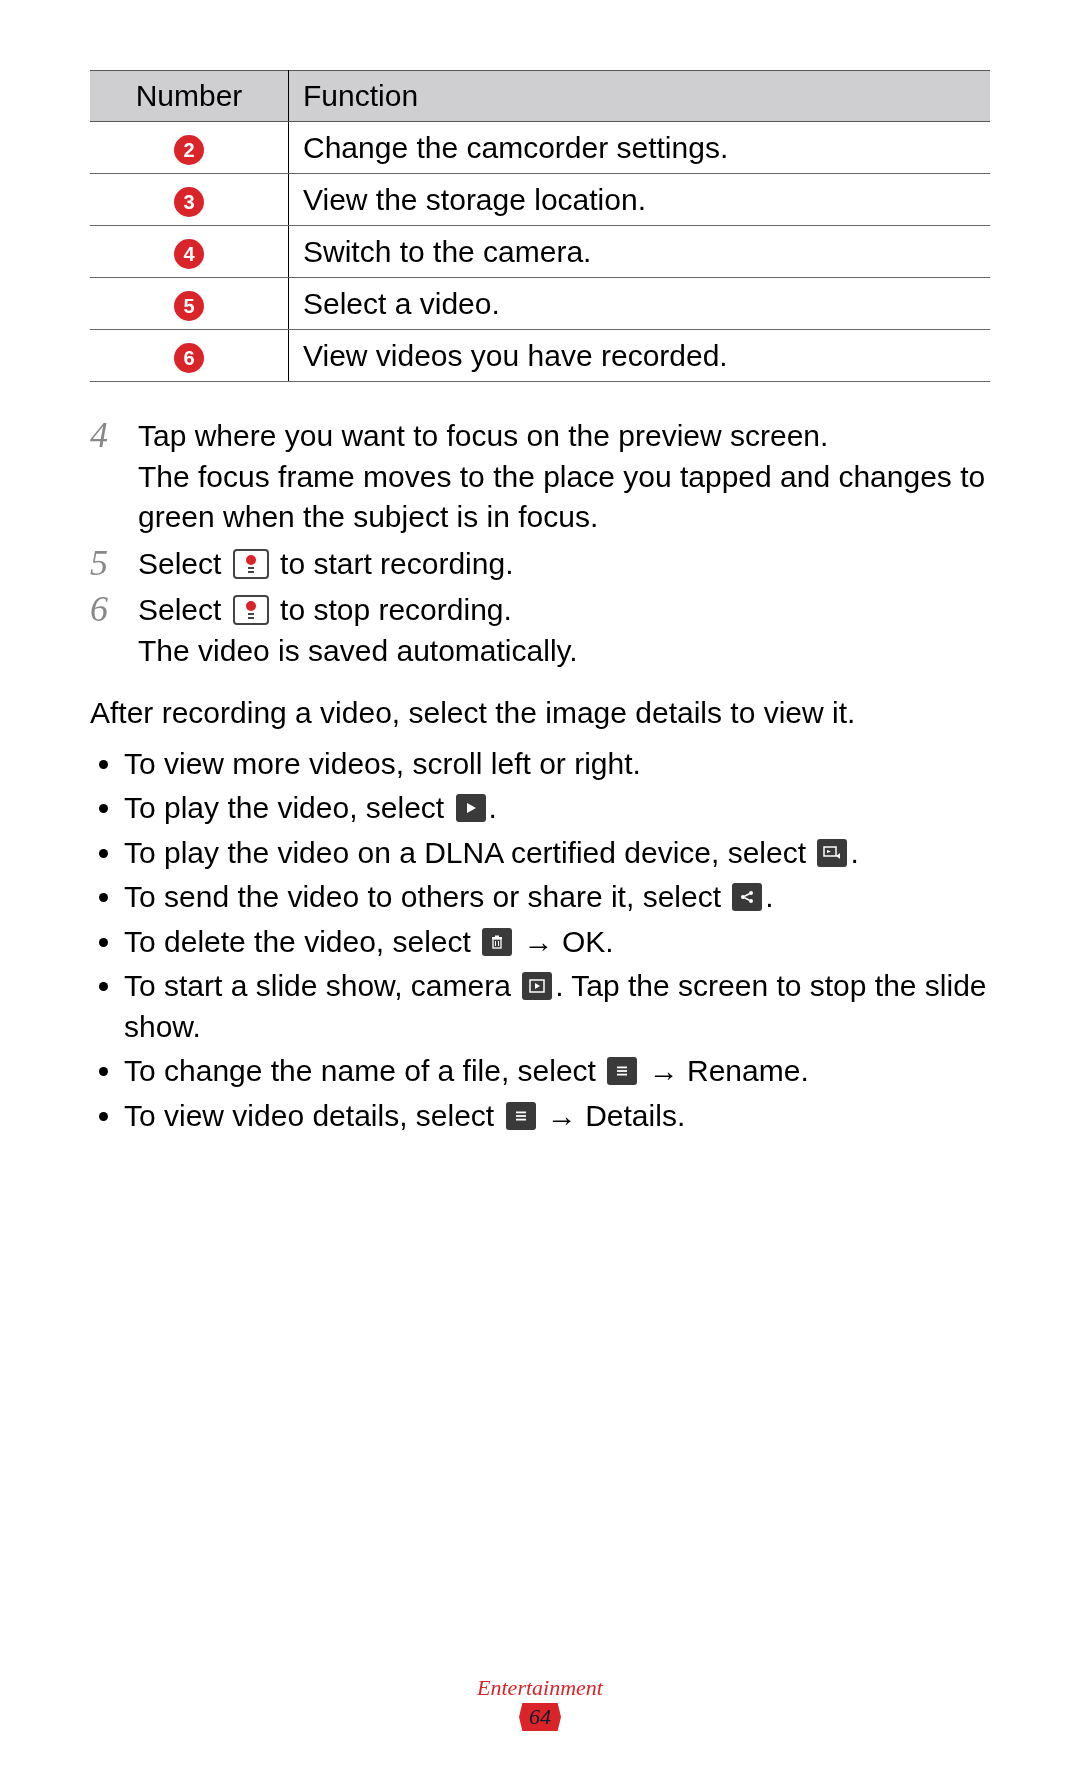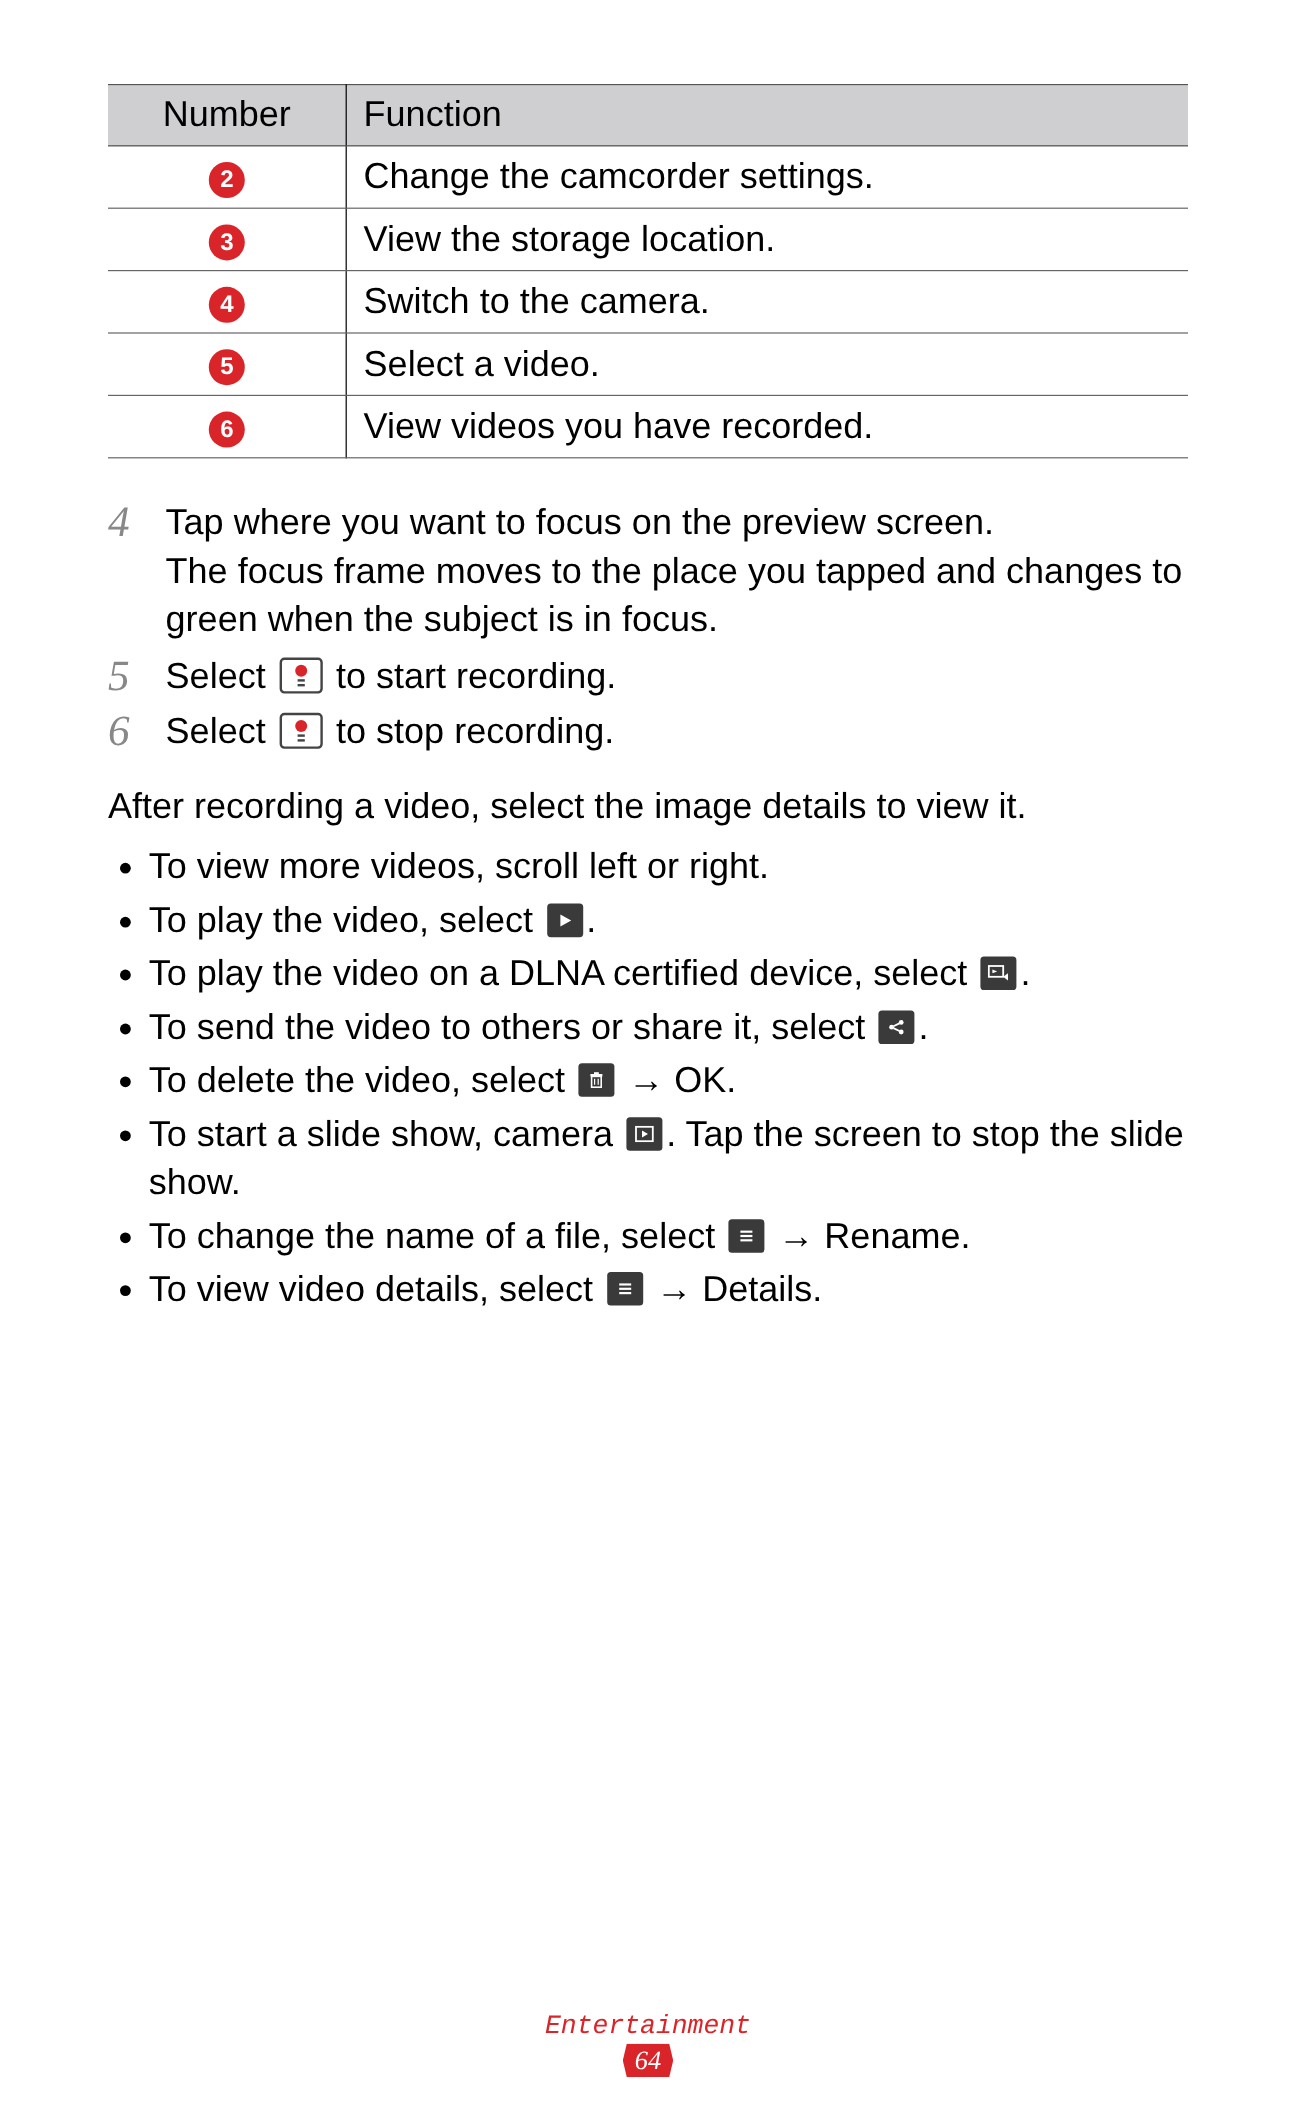--- a/index.html
+++ b/index.html
@@ -137,30 +137,30 @@
 
   strong { font-weight: 400; }
 
   .footer {
     position: absolute;
     left: 0; right: 0;
     bottom: 40px;
     text-align: center;
   }
   .footer-title {
-    font-family: Liberation Mono, monospace;
+    font-family: Liberation Serif, serif;
     font-style: italic;
     color: #d9252a;
     font-size: 22px;
     margin-bottom: 2px;
   }
   .page-badge {
     display: inline-block;
     background: #d9252a;
-    color: #ffffff;
+    color: #0f172a;
     font-family: Georgia, serif;
     font-style: italic;
     padding: 1px 10px;
     font-size: 22px;
     clip-path: polygon(8% 0, 92% 0, 100% 50%, 92% 100%, 8% 100%, 0 50%);
   }
 </style>
 </head>
 <body>
 
@@ -220,20 +220,21 @@
     <div class="step">
       <div class="step-num">6</div>
       <div class="step-body">
         <span>Select </span><span class="icon-box">
             <svg width="12" height="20" viewBox="0 0 12 20">
               <circle cx="6" cy="6" r="5" fill="#d9252a"></circle>
               <rect x="3" y="13" width="6" height="2" fill="#444"></rect>
               <rect x="3" y="17" width="6" height="2" fill="#444"></rect>
             </svg>
           </span><span> to stop recording.</span><br>
+        <span>The video is saved automatically.</span>
       </div>
     </div>
   </div>
 
   <div class="para">After recording a video, select the image details to view it.</div>
 
   <ul class="bullets">
     <li><span>To view more videos, scroll left or right.</span></li>
 
     <li>

